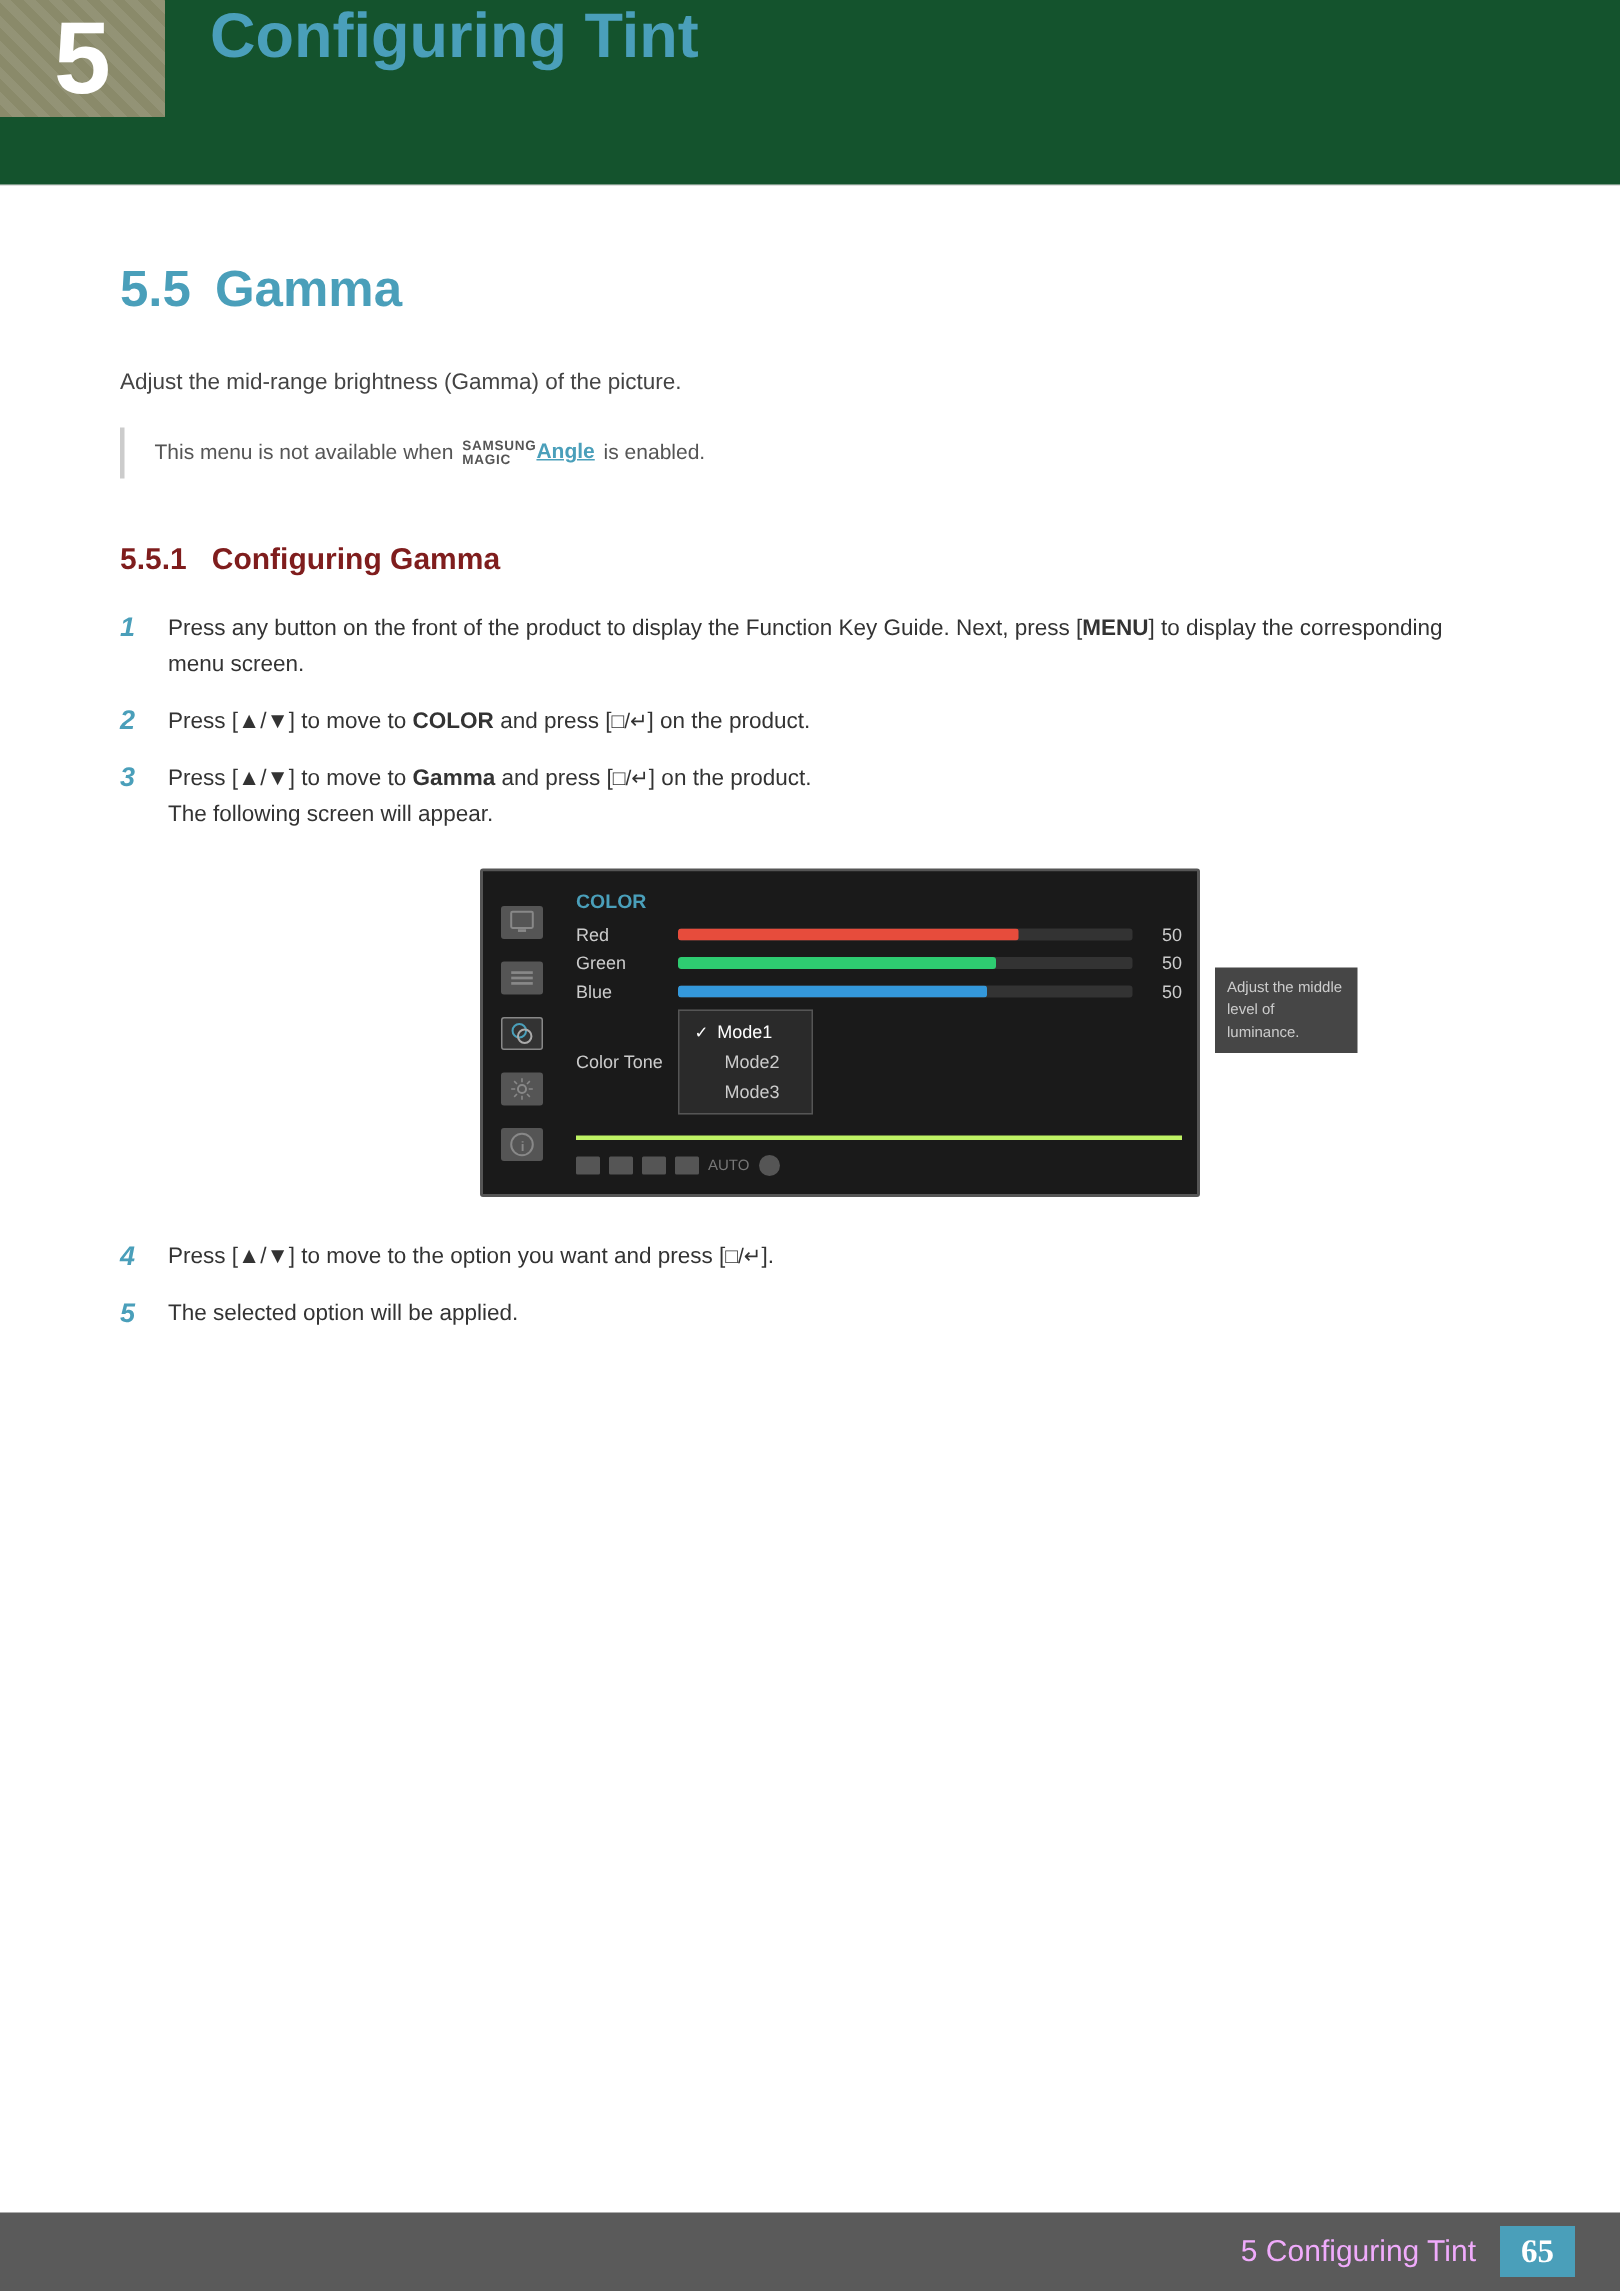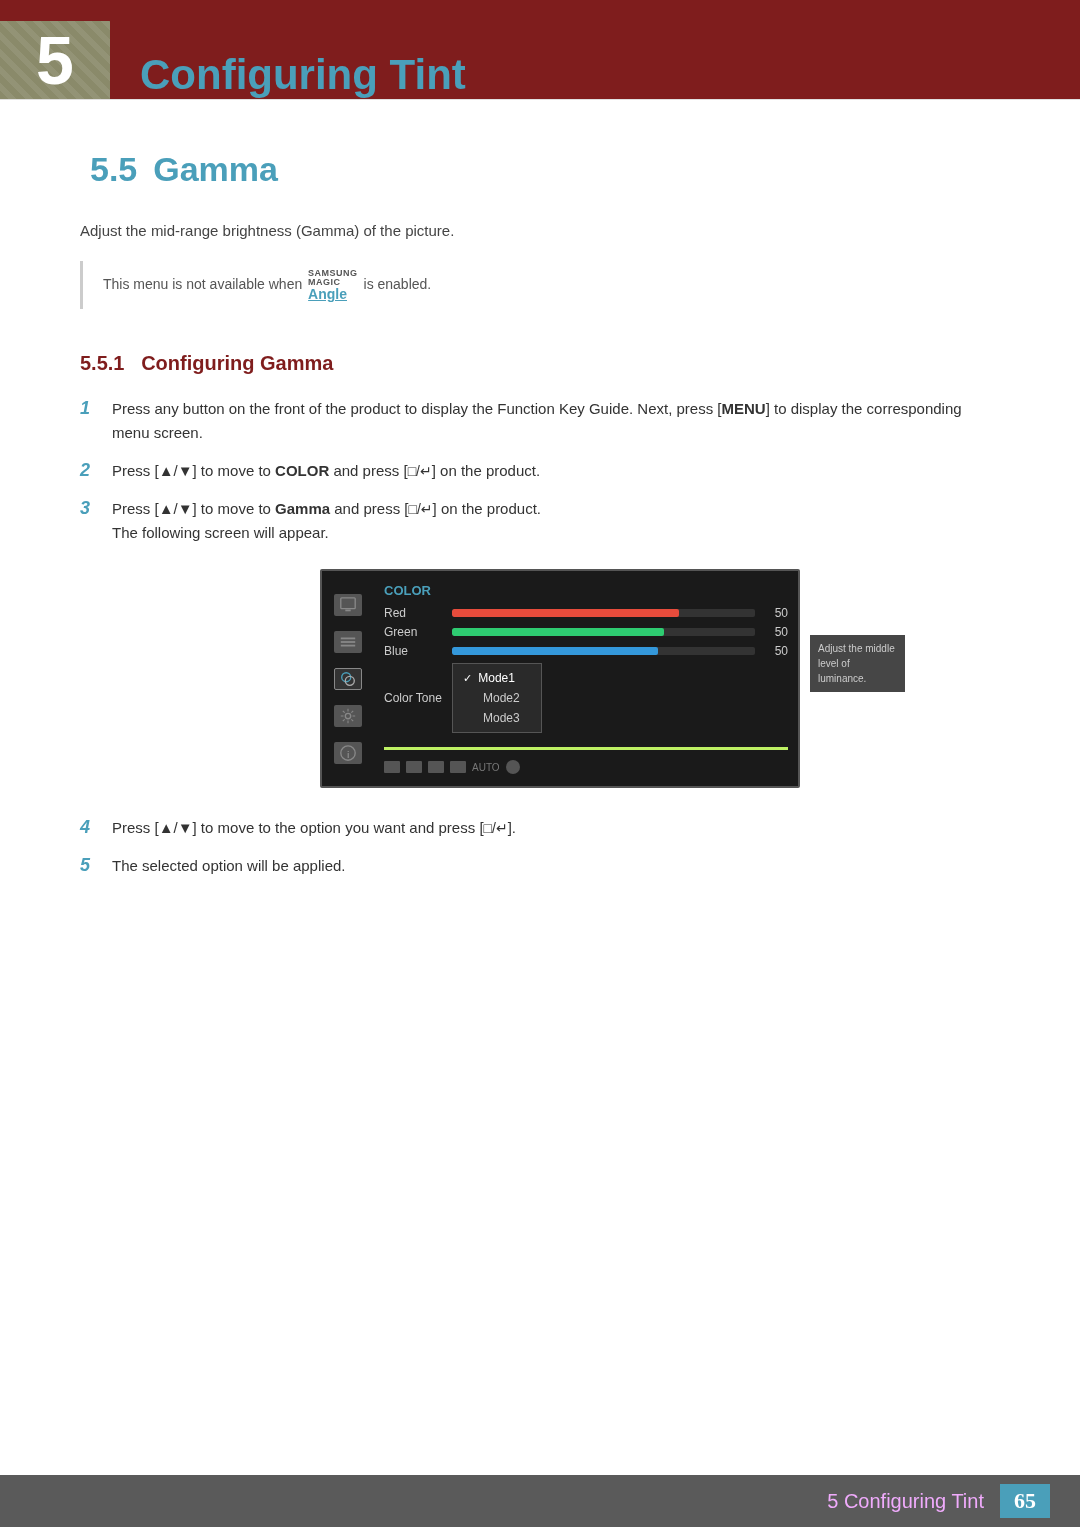--- a/index.html
+++ b/index.html
@@ -9,23 +9,23 @@
       background: #fff;
       font-family: Arial, sans-serif;
       font-size: 15px;
       color: #333;
       position: relative;
     }
 
     
     .header-banner {
       display: flex;
-      align-items: flex-end;
-      height: 100px;
-      background: #7f1d1d;
+      align-items: flex-start;
+      height: 124px;
+      background: #14532d;
       border-bottom: 1px solid #e0e0e0;
     }
     .chapter-number-box {
       width: 110px;
       background: #8a8a6a;
       display: flex;
       align-items: center;
       justify-content: center;
       font-size: 68px;
       font-weight: bold;
@@ -61,21 +61,20 @@
 
     
     .section-heading {
       font-size: 34px;
       font-weight: bold;
       color: #4a9fba;
       margin-bottom: 30px;
       display: flex;
       align-items: baseline;
       gap: 16px;
-      margin-left: 10px;
     }
     .section-number {
       font-size: 34px;
       font-weight: bold;
       color: #4a9fba;
     }
 
     
     .body-text {
       font-size: 15px;
@@ -87,21 +86,21 @@
     
     .note-box {
       border-left: 3px solid #ccc;
       padding: 8px 20px;
       margin-bottom: 43px;
       font-size: 14px;
       color: #555;
     }
     .magic-angle-wrapper {
       display: inline-flex;
-      flex-direction: column;
+      flex-direction: row;
       align-items: flex-start;
       vertical-align: middle;
       margin: 0 2px;
     }
     .magic-angle-top {
       font-size: 9px;
       font-weight: bold;
       line-height: 1;
       letter-spacing: 0.5px;
     }

